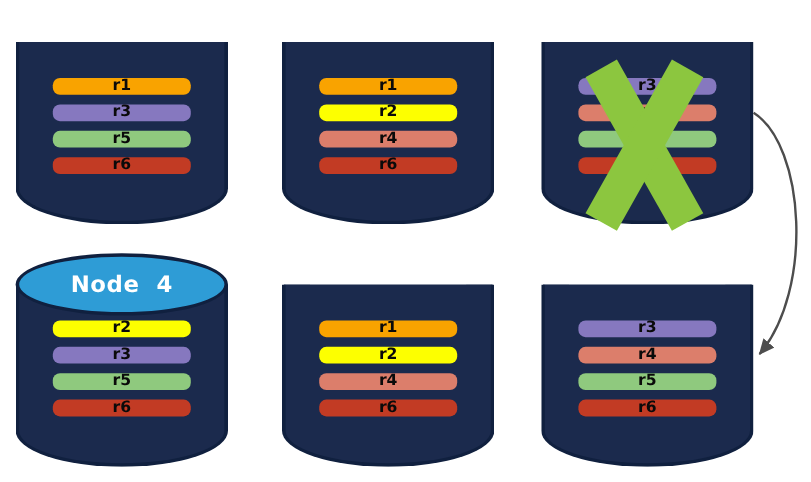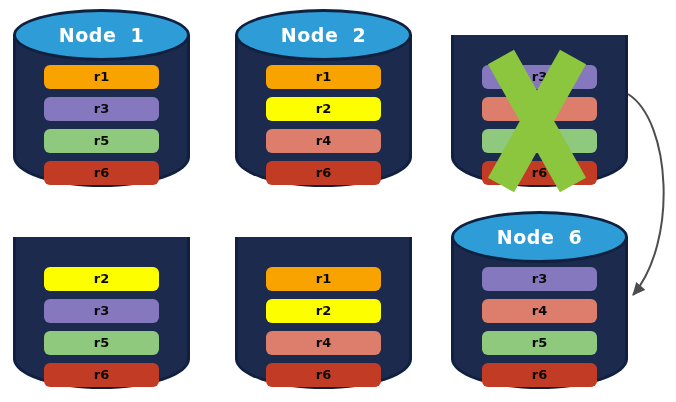--- a/index.html
+++ b/index.html
@@ -30,97 +30,91 @@
     z-index:2;
   }
   .node-title{
     color:var(--title-color,#fff);
     font-size:19px;font-weight:bold;
     word-spacing:7px;letter-spacing:0.5px;
     user-select:none;
   }
   .bars{position:absolute;top:56px;left:31px;width:115px;z-index:3;}
   .bar{
-    height:24px;margin-bottom:8px;
+    height:14px;margin-bottom:8px;
     border-radius:6px;
     display:flex;align-items:center;justify-content:center;
     font-size:13px;font-weight:bold;color:#0a0a0a;
     line-height:16px;
   }
   .overlay{
     position:absolute;top:0;left:0;z-index:10;
     pointer-events:none;
   }
 </style>
 </head>
 <body>
 
 <div class="canvas" style="--bg: #FFFFFF; --body-color: #1B2A4D; --top-color: #2E9CD6; --outline-color: #10203F; --title-color: #FFFFFF;">
 
   <div class="node" style="left:13px;top:9px">
     <div class="cyl-body"></div>
-    <div class="cyl-top">
-      <span class="node-title">Node 1</span>
-    </div>
     <div class="bars">
       <div class="bar" style="background: rgb(249, 163, 0);">r1</div>
       <div class="bar" style="background: rgb(134, 120, 191);">r3</div>
       <div class="bar" style="background: rgb(143, 201, 126);">r5</div>
       <div class="bar" style="background: rgb(194, 59, 36);">r6</div>
     </div>
   </div>
 
   <div class="node" style="left:235px;top:9px">
     <div class="cyl-body"></div>
-    <div class="cyl-top">
-      <span class="node-title">Node 2</span>
-    </div>
     <div class="bars">
       <div class="bar" style="background: rgb(249, 163, 0);">r1</div>
       <div class="bar" style="background: rgb(253, 255, 0);">r2</div>
       <div class="bar" style="background: rgb(220, 126, 107);">r4</div>
       <div class="bar" style="background: rgb(194, 59, 36);">r6</div>
     </div>
   </div>
 
   <div class="node" style="left:451px;top:9px">
     <div class="cyl-body"></div>
     <div class="bars">
       <div class="bar" style="background: rgb(134, 120, 191);">r3</div>
       <div class="bar" style="background: rgb(220, 126, 107);">r4</div>
       <div class="bar" style="background: rgb(143, 201, 126);">r5</div>
       <div class="bar" style="background: rgb(194, 59, 36);">r6</div>
     </div>
   </div>
 
   <div class="node" style="left:13px;top:211px">
     <div class="cyl-body"></div>
+    <div class="cyl-top">
+      <span class="node-title">Node 4</span>
+    </div>
     <div class="bars">
       <div class="bar" style="background: rgb(253, 255, 0);">r2</div>
       <div class="bar" style="background: rgb(134, 120, 191);">r3</div>
       <div class="bar" style="background: rgb(143, 201, 126);">r5</div>
       <div class="bar" style="background: rgb(194, 59, 36);">r6</div>
     </div>
   </div>
 
   <div class="node" style="left:235px;top:211px">
     <div class="cyl-body"></div>
     <div class="bars">
       <div class="bar" style="background: rgb(249, 163, 0);">r1</div>
       <div class="bar" style="background: rgb(253, 255, 0);">r2</div>
       <div class="bar" style="background: rgb(220, 126, 107);">r4</div>
       <div class="bar" style="background: rgb(194, 59, 36);">r6</div>
     </div>
   </div>
 
   <div class="node" style="left:451px;top:211px">
     <div class="cyl-body"></div>
-    <div class="cyl-top">
-      <span class="node-title">Node 6</span>
-    </div>
     <div class="bars">
       <div class="bar" style="background: rgb(134, 120, 191);">r3</div>
       <div class="bar" style="background: rgb(220, 126, 107);">r4</div>
       <div class="bar" style="background: rgb(143, 201, 126);">r5</div>
       <div class="bar" style="background: rgb(194, 59, 36);">r6</div>
     </div>
   </div>
 
   <svg class="overlay" width="676" height="402" viewBox="0 0 676 402">
     <defs>

